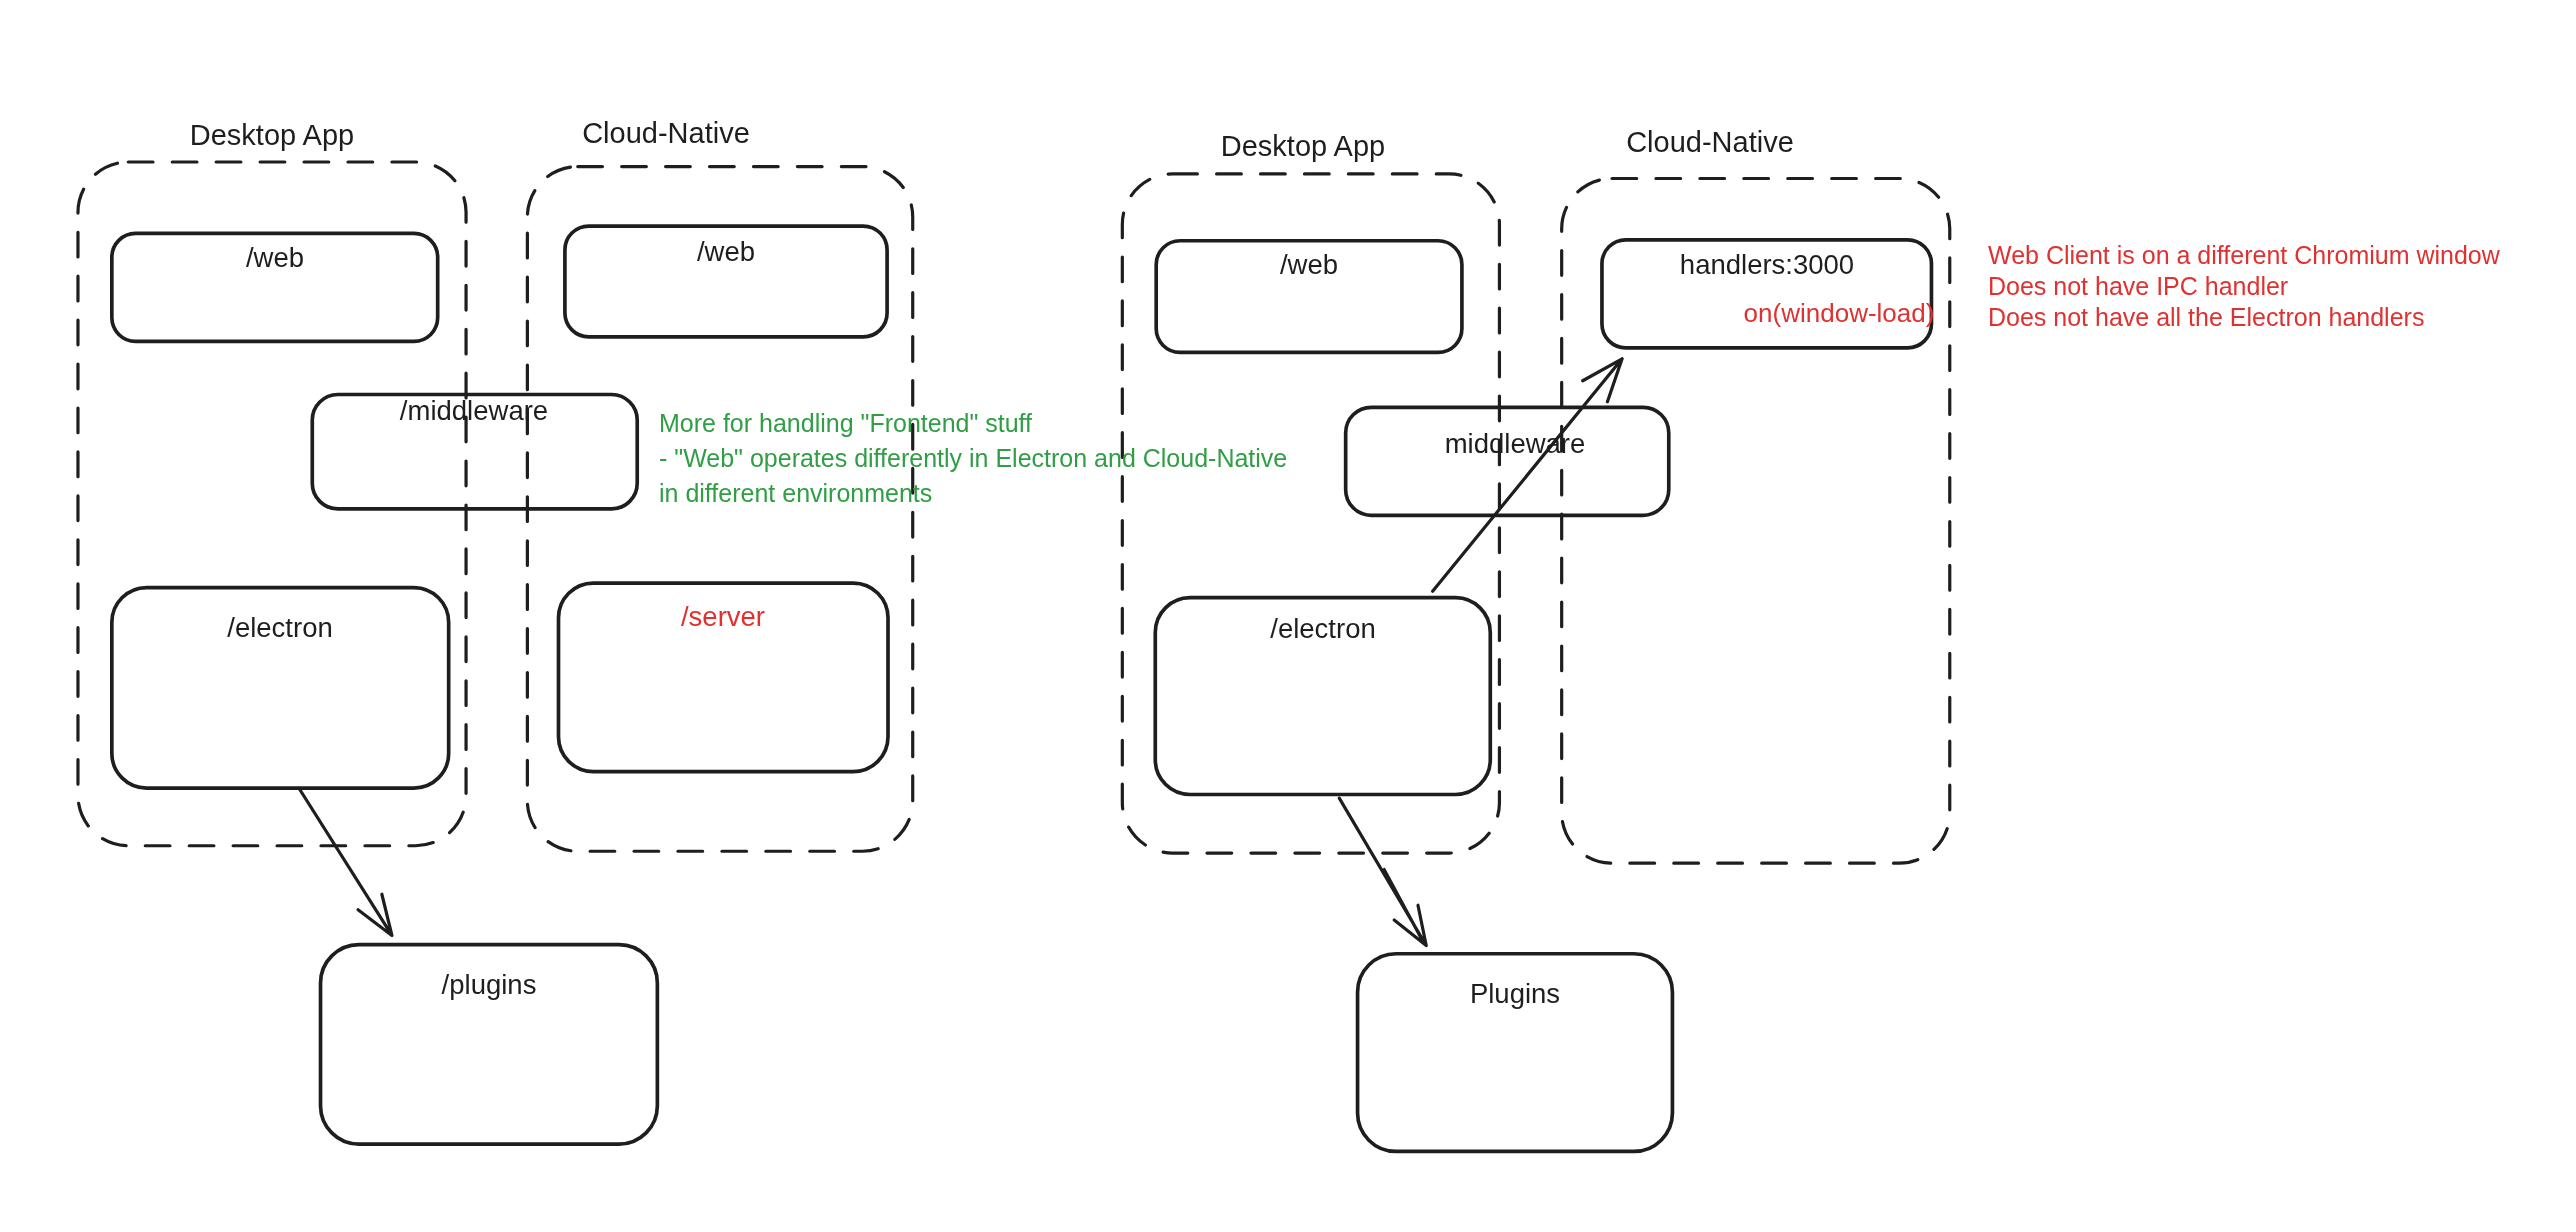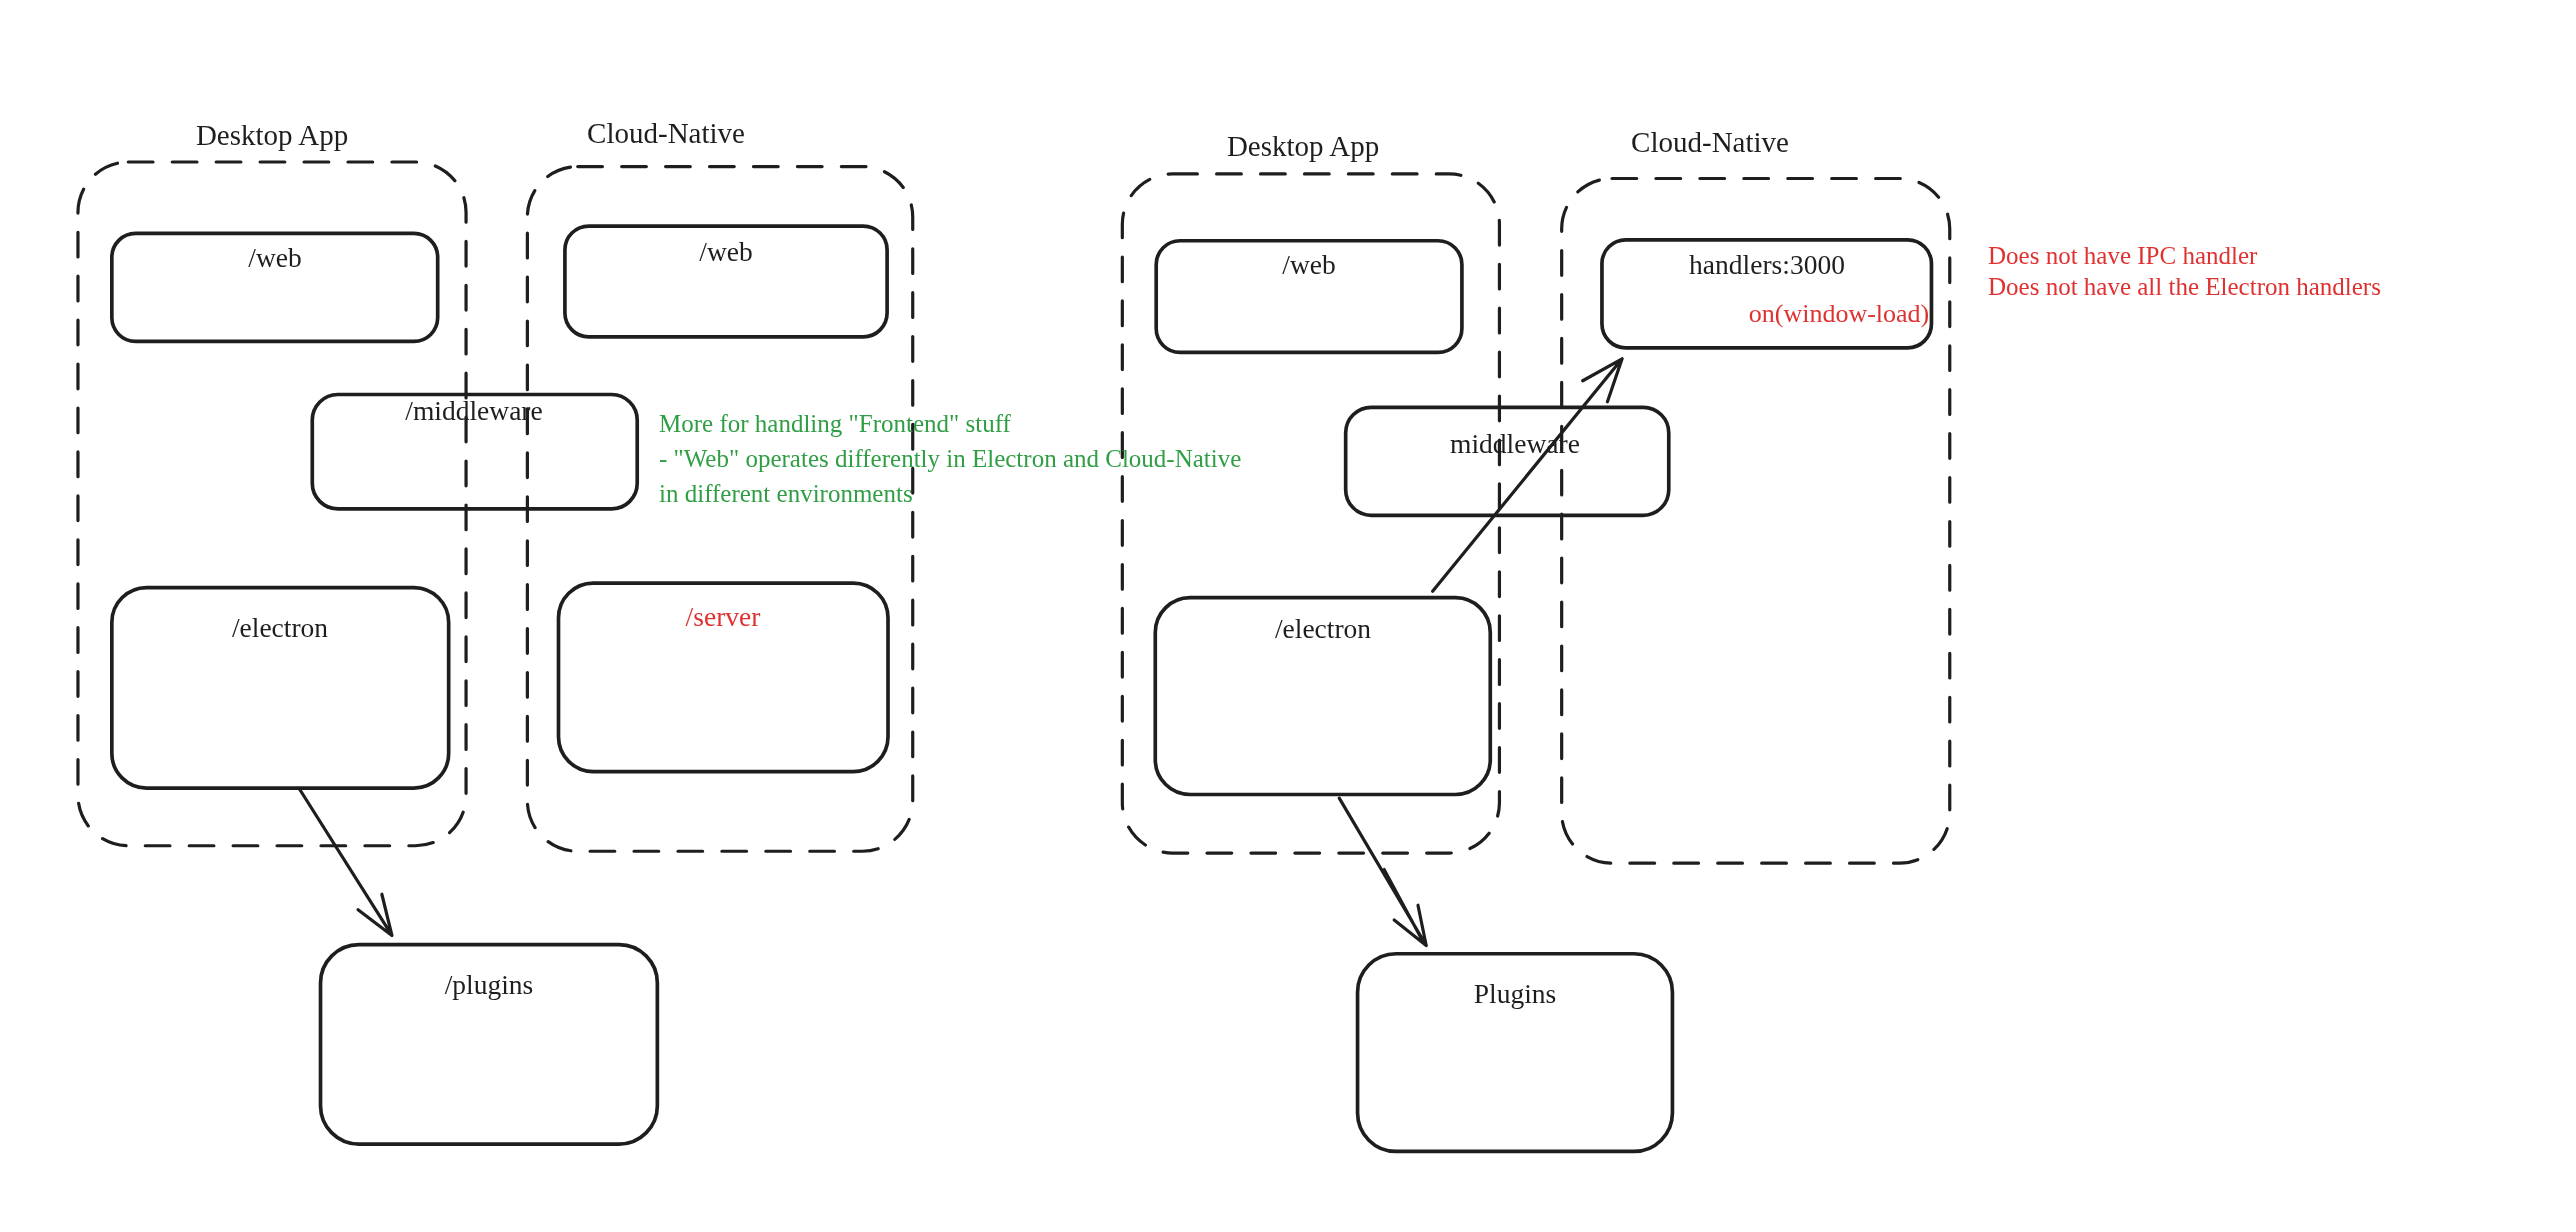--- a/index.html
+++ b/index.html
@@ -1,21 +1,21 @@
 <!DOCTYPE html>
 <html style="font-size:14.6px"><head>
 <meta charset="utf-8">
 <style>
   html, body { margin: 0; padding: 0; background: #ffffff; }
   .canvas {
     position: relative;
     width: 2576px;
     height: 1232px;
     background: #ffffff;
-    font-family: Liberation Serif, serif;
+    font-family: Liberation Sans, sans-serif;
     color: #1e1e1e;
     overflow: hidden;
   }
   .shapes { position: absolute; left: 0; top: 0; pointer-events: none; }
   .label {
     position: absolute;
     transform: translateX(-50%);
     white-space: nowrap;
     color: #1e1e1e;
     font-size: 27.5px;
@@ -87,18 +87,19 @@
   <div class="label" style="left:1323px; top:613px;">/electron</div>
   <div class="label" style="left:1515px; top:978px;">Plugins</div>
 
   <div class="note note-green" style="left:659px; top:406px;">
     <div>More for handling "Frontend" stuff</div>
     <div>- "Web" operates differently in Electron and Cloud-Native</div>
     <div>in different environments</div>
   </div>
 
   <div class="note note-red" style="left:1988px; top:240px;">
+    <div>Web Client is on a different Chromium window</div>
     <div>Does not have IPC handler</div>
     <div>Does not have all the Electron handlers</div>
   </div>
 
 </div>
 
 
 </body></html>

